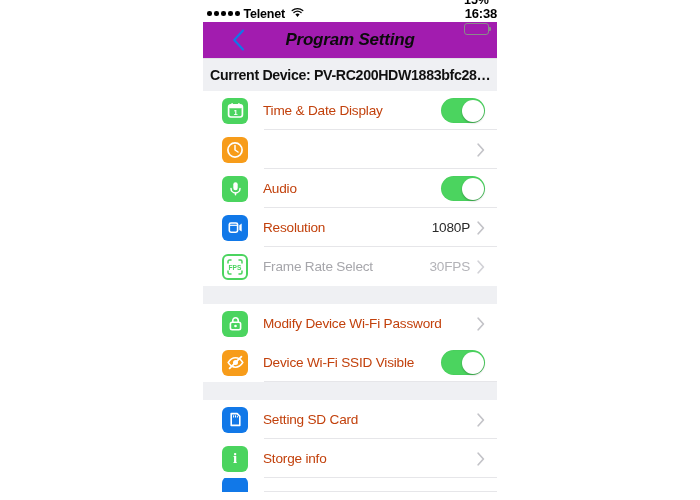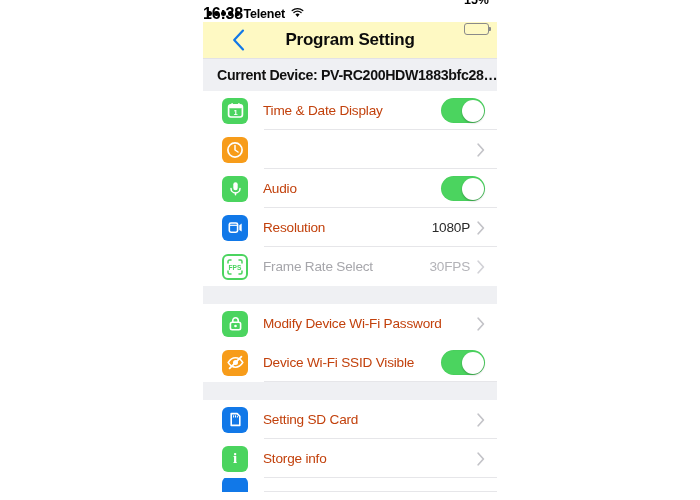--- a/index.html
+++ b/index.html
@@ -24,60 +24,61 @@
     padding: 5px 8px 0 4px;
     font-size: 12.5px; font-weight: bold; color: #000;
     position: relative;
   }
   .sb-left { display: flex; align-items: center; gap: 4px; }
   .dots { display: flex; gap: 2.5px; align-items: center; }
   .dot { width: 4.5px; height: 4.5px; border-radius: 50%; background: #000; }
   .carrier { font-size: 12.5px; font-weight: bold; letter-spacing: -0.2px; }
   .wifi-ico { margin-left: 2px; display: block; }
   .sb-center {
-    position: absolute; left: 0; right: 0; text-align: left;
-    font-size: 16px; font-weight: bold; letter-spacing: -0.2px;
+    position: absolute; left: 0; right: 0; text-align: right;
+    font-size: 13px; font-weight: bold; letter-spacing: -0.2px;
   }
   .sb-right {
     margin-left: auto; display: flex; align-items: center; gap: 16px;
     position: relative; z-index: 2; flex-direction: column;
   }
   .batt-pct { font-size: 12.5px; font-weight: bold; }
   .battery {
     width: 25px; height: 12px; border: 1.3px solid #8a8a8a;
     border-radius: 3px; position: relative; padding: 1.3px;
   }
   .battery::after {
     content: ""; position: absolute; right: -3.4px; top: 3.4px;
     width: 2px; height: 4.4px; background: #8a8a8a; border-radius: 0 1px 1px 0;
   }
   .batt-fill { height: 100%; background: #FCCB2F; border-radius: 1.4px; }
 
   
   .navbar {
     height: 36px; position: relative;
     display: flex; align-items: center; justify-content: center;
-    background: #fef9c3;
+    background: #a21caf;
+    font-style: italic;
   }
   .back-btn {
     position: absolute; left: 22px; top: 50%; transform: translateY(-50%);
     width: 26px; height: 26px; display: flex; align-items: center; justify-content: center;
     cursor: pointer;
   }
   .nav-title {
     font-size: 17px; font-weight: bold; color: #0b0b0b; letter-spacing: -0.2px;
   }
   .nav-hairline { height: 1px; background: #e2e2e6; }
 
   
   .device-banner {
     background: #eff0f3;
     height: 32px;
     display: flex; align-items: center;
-    padding-left: 14px;
+    padding-left: 7px;
     font-size: 14.2px; font-weight: bold; color: #111;
     letter-spacing: -0.35px;
     white-space: nowrap; overflow: hidden;
   }
 
   
   .section { background: #ffffff; }
   .gap { height: 18px; background: #eff0f3; }
 
   .row {

